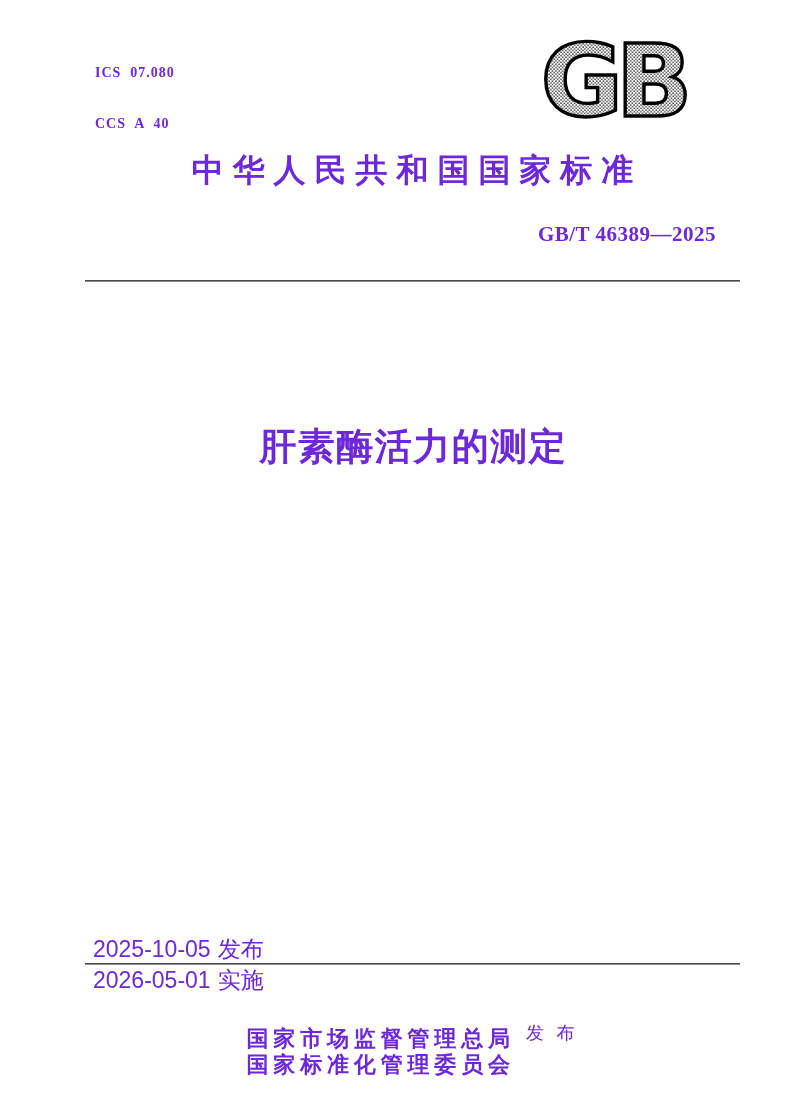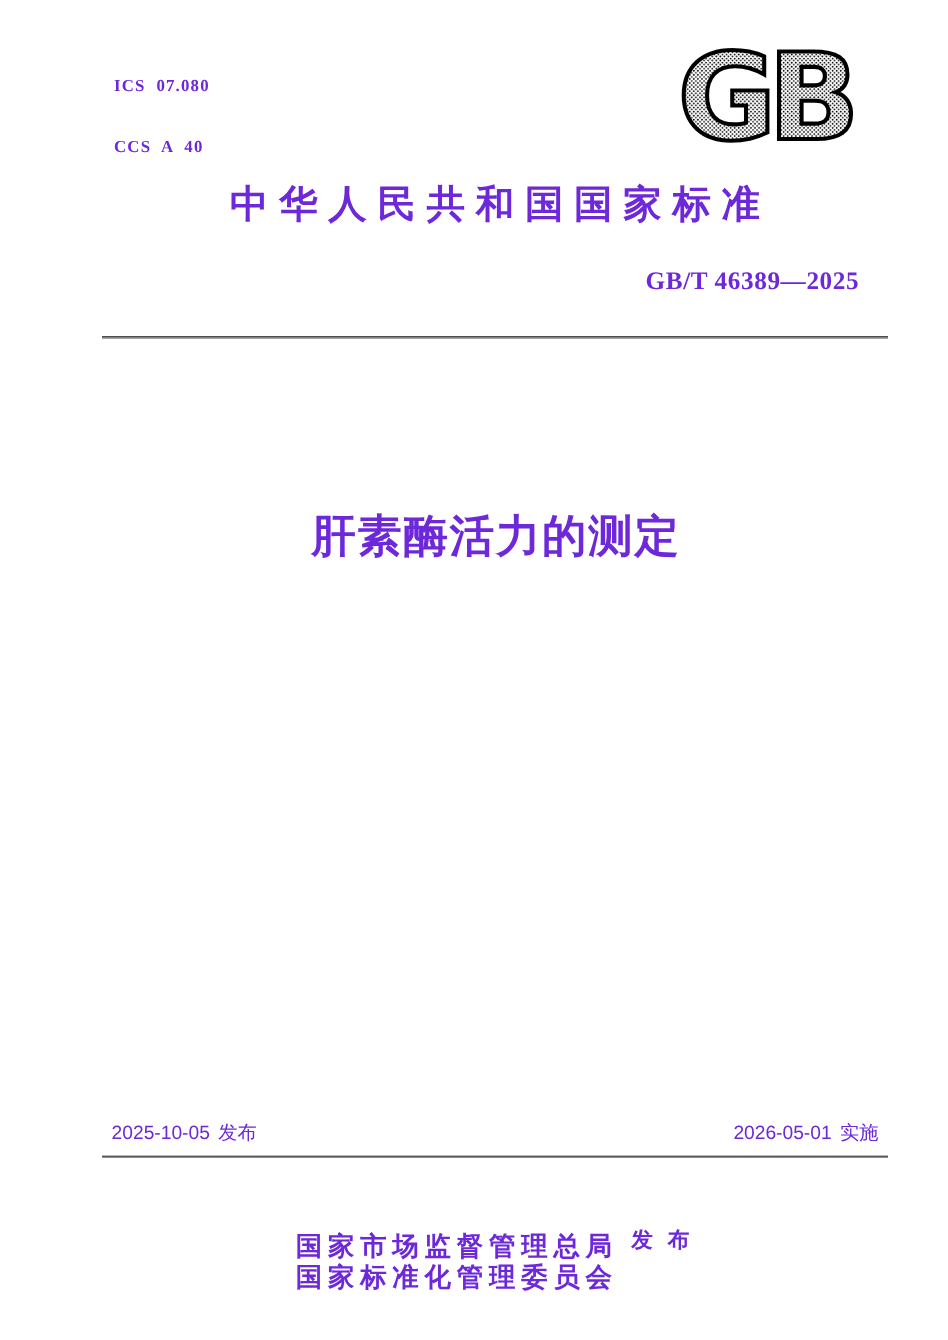--- a/index.html
+++ b/index.html
@@ -22,21 +22,21 @@
     font-family: "Liberation Serif", serif;
     font-weight: bold;
     font-size: 14px;
     line-height: 17px;
     letter-spacing: 1px;
     white-space: pre;
   }
   
   .gb-logo {
     position: absolute;
-    left: 562px;
+    left: 538px;
     top: 36px;
     width: 150px;
     height: 84px;
     text-align: right;
   }
   
   .main-title {
     position: absolute;
     left: 85px;
     top: 143px;
@@ -104,21 +104,22 @@
   
   .dates-row {
     position: absolute;
     left: 85px;
     top: 934px;
     width: 655px;
     display: flex;
     justify-content: space-between;
     align-items: baseline;
     font-family: "Liberation Sans", sans-serif;
-    font-size: 16px;
+    font-size: 23px;
+    flex-direction: column;
   }
   .date-item { white-space: nowrap; padding: 0 8px; }
   .date-item .date-label { margin-left: 7px; }
   
   .publisher {
     position: absolute;
     left: 85px;
     top: 983px;
     width: 655px;
     display: flex;
@@ -134,21 +135,21 @@
     text-align: center;
     white-space: nowrap;
     margin-top: 43px;
   }
   .publisher-lines .spaced {
     letter-spacing: 0.22em;
     margin-right: -0.22em;
   }
   .release-label {
     font-family: "Liberation Serif", serif;
-    font-weight: bold;
+    font-weight: normal;
     font-size: 18px;
     letter-spacing: 4px;
     white-space: nowrap;
     padding-top: 4px;
   }
 </style>
 </head>
 <body>
 
 <div class="page">

